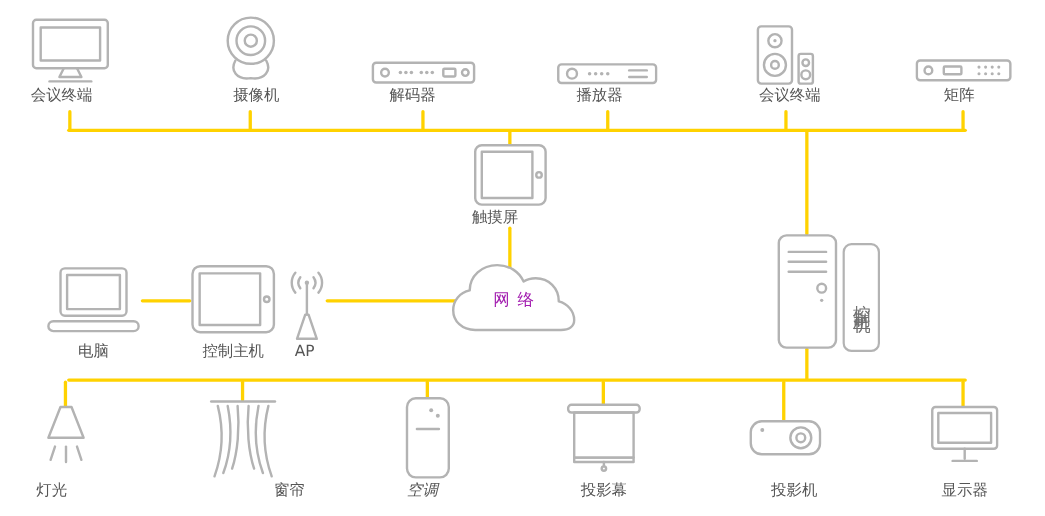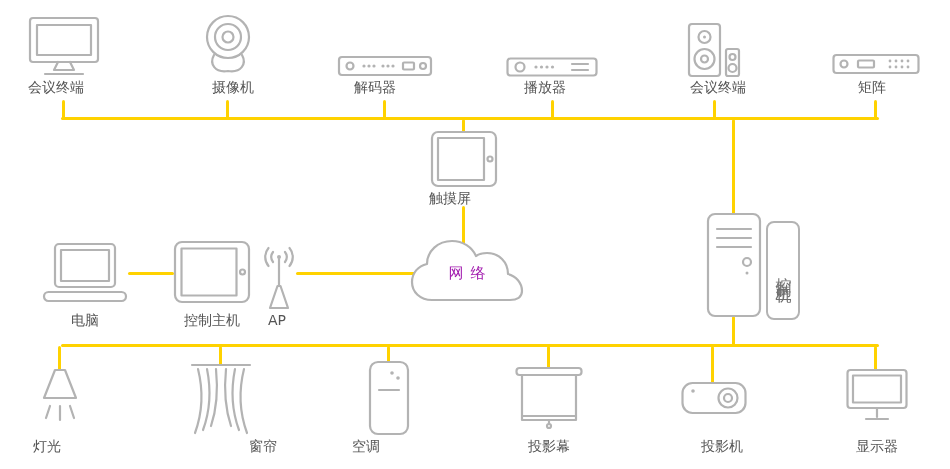--- a/index.html
+++ b/index.html
@@ -215,21 +215,21 @@
   <div class="label" style="left:221px;top:438px;margin-left:42px;">窗帘</div>
 
   <div class="icon" style="left:368px;top:360px;">
     <svg width="42" height="76" viewBox="0 0 42 76">
       <rect class="w" x="2" y="2" width="38" height="72" rx="8"></rect>
       <circle class="f" cx="24" cy="13" r="1.8"></circle>
       <circle class="f" cx="30" cy="18" r="1.8"></circle>
       <line class="s" x1="11" y1="30" x2="31" y2="30"></line>
     </svg>
   </div>
-  <div class="label" style="left:366px;top:438px;">空调</div>
+  <div class="label" style="left:384px;top:438px;font-style:italic;">空调</div>
 
   <div class="icon" style="left:515px;top:366px;">
     <svg width="68" height="64" viewBox="0 0 68 64">
       <rect class="w" x="1.5" y="2" width="65" height="7" rx="3"></rect>
       <rect class="s" x="7" y="9" width="54" height="41"></rect>
       <rect class="s" x="7" y="50" width="54" height="4"></rect>
       <line class="s" x1="34" y1="54" x2="34" y2="58"></line>
       <circle class="s" cx="34" cy="60" r="2"></circle>
     </svg>
   </div>

